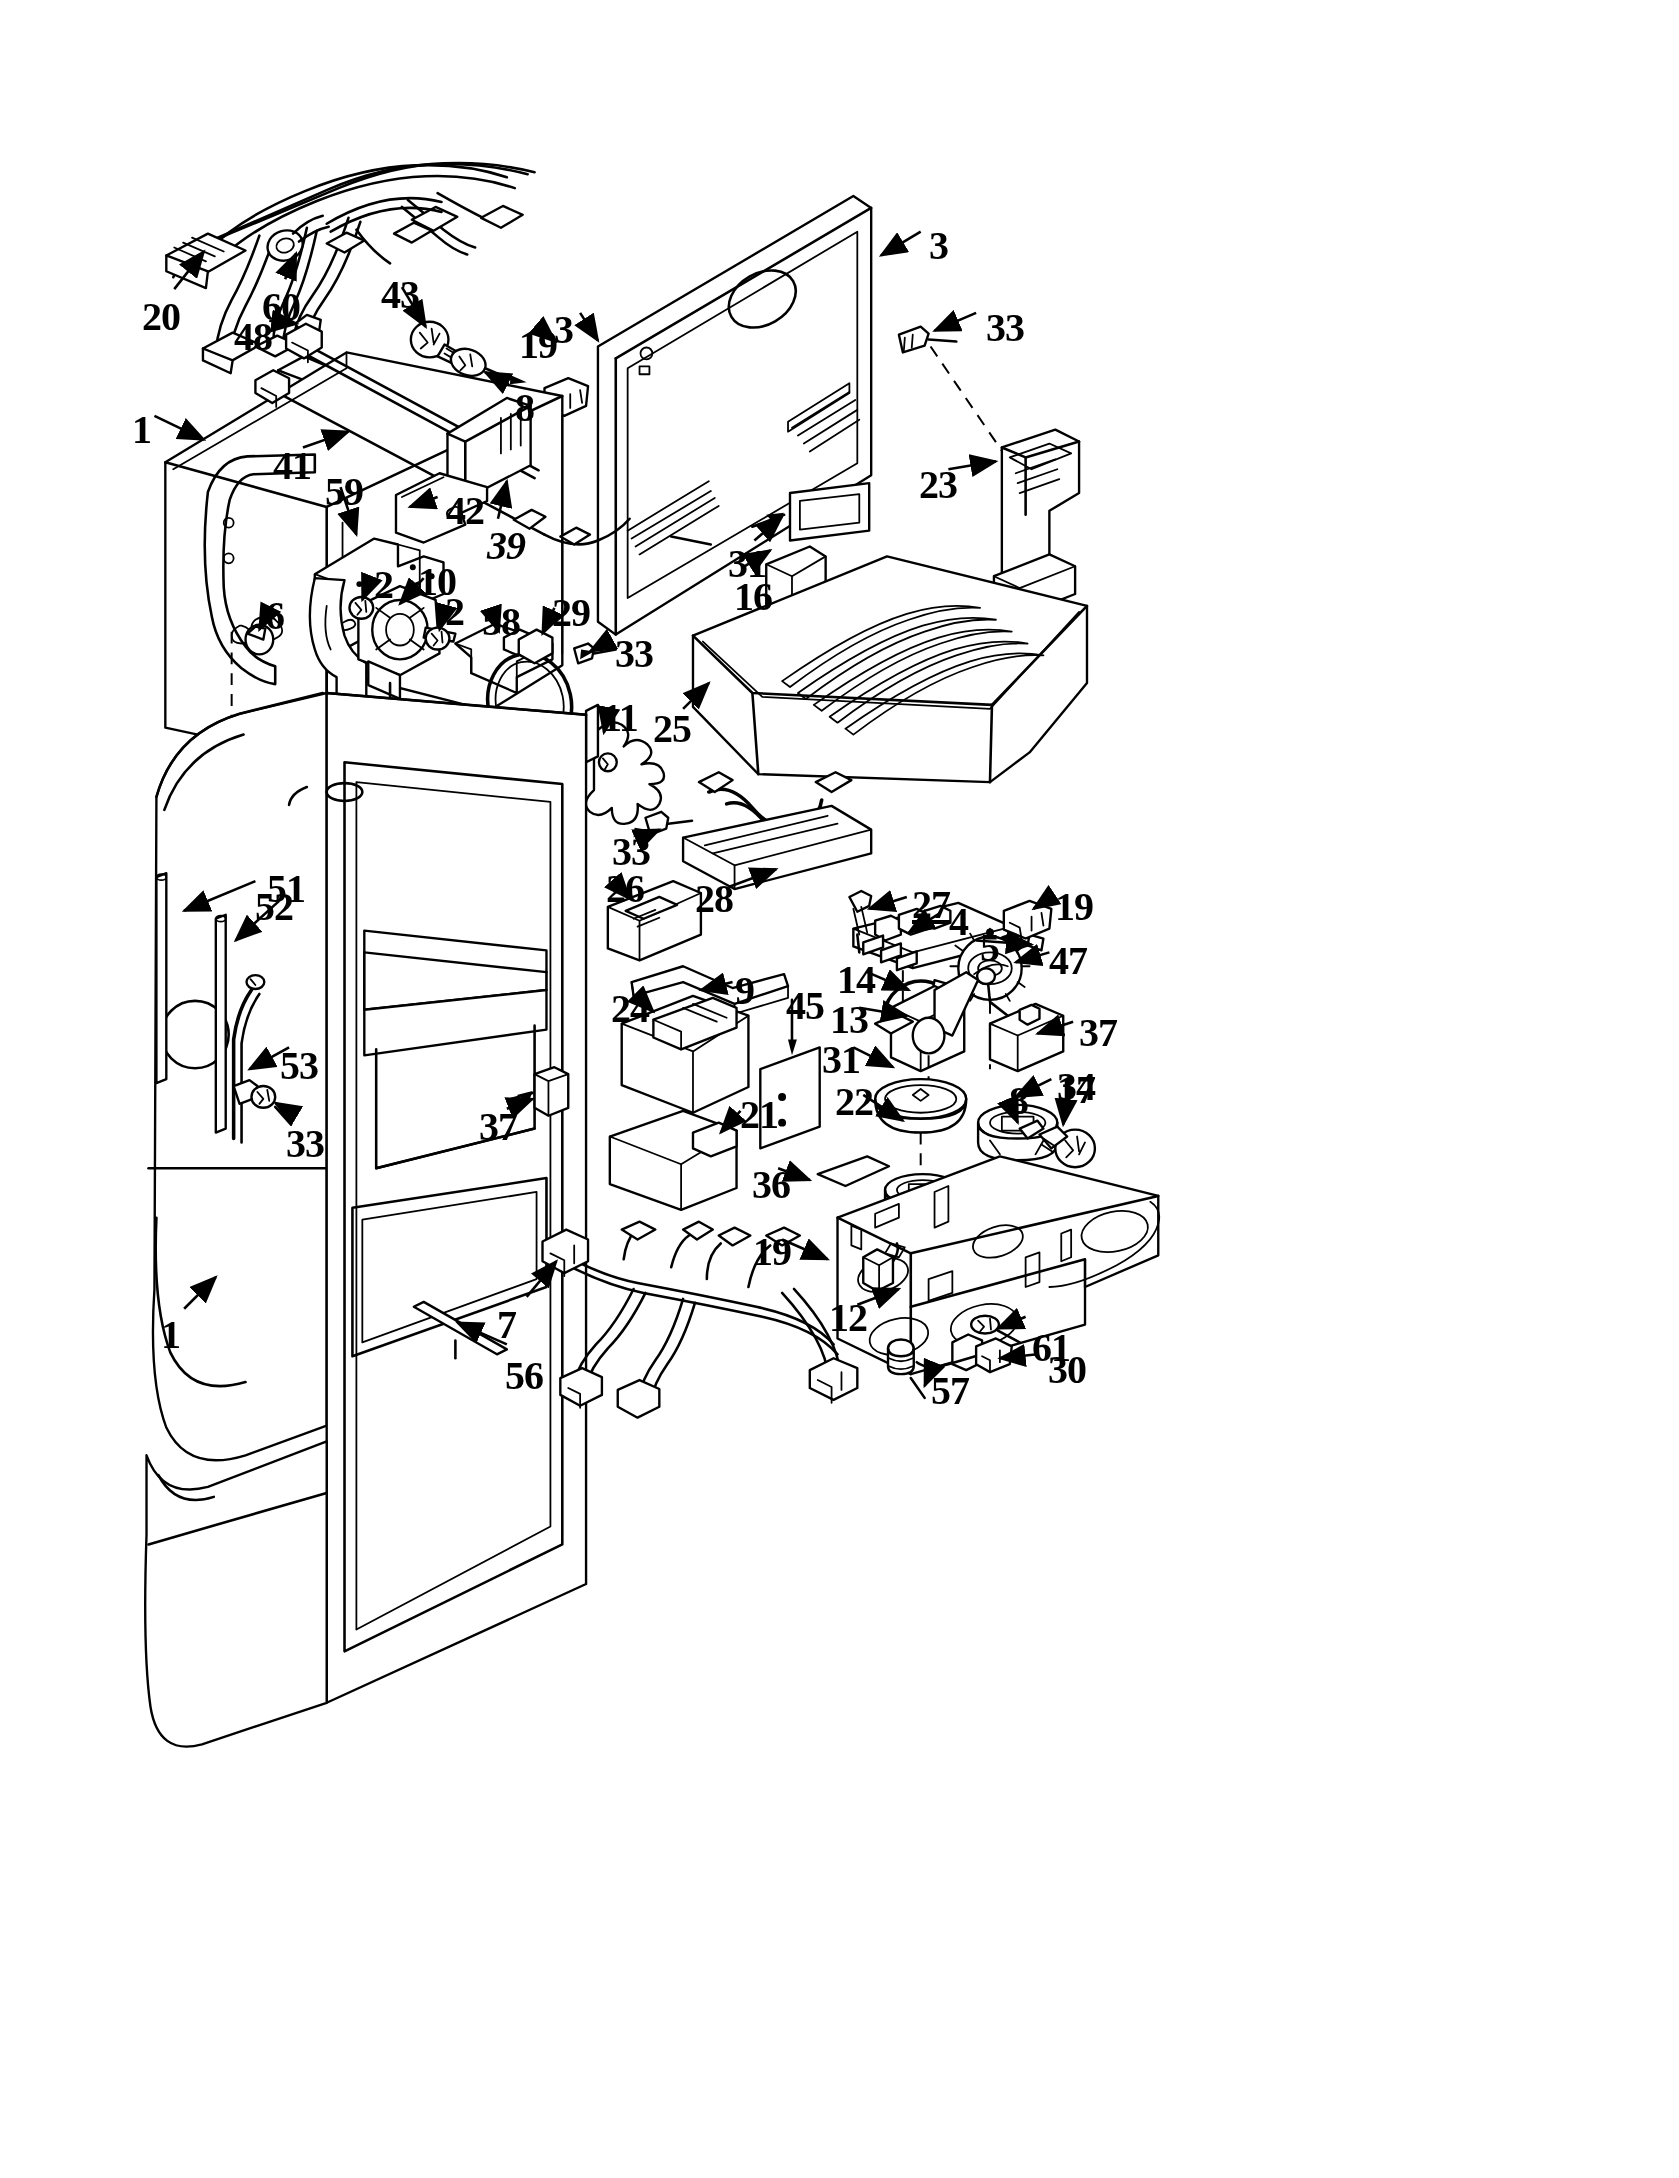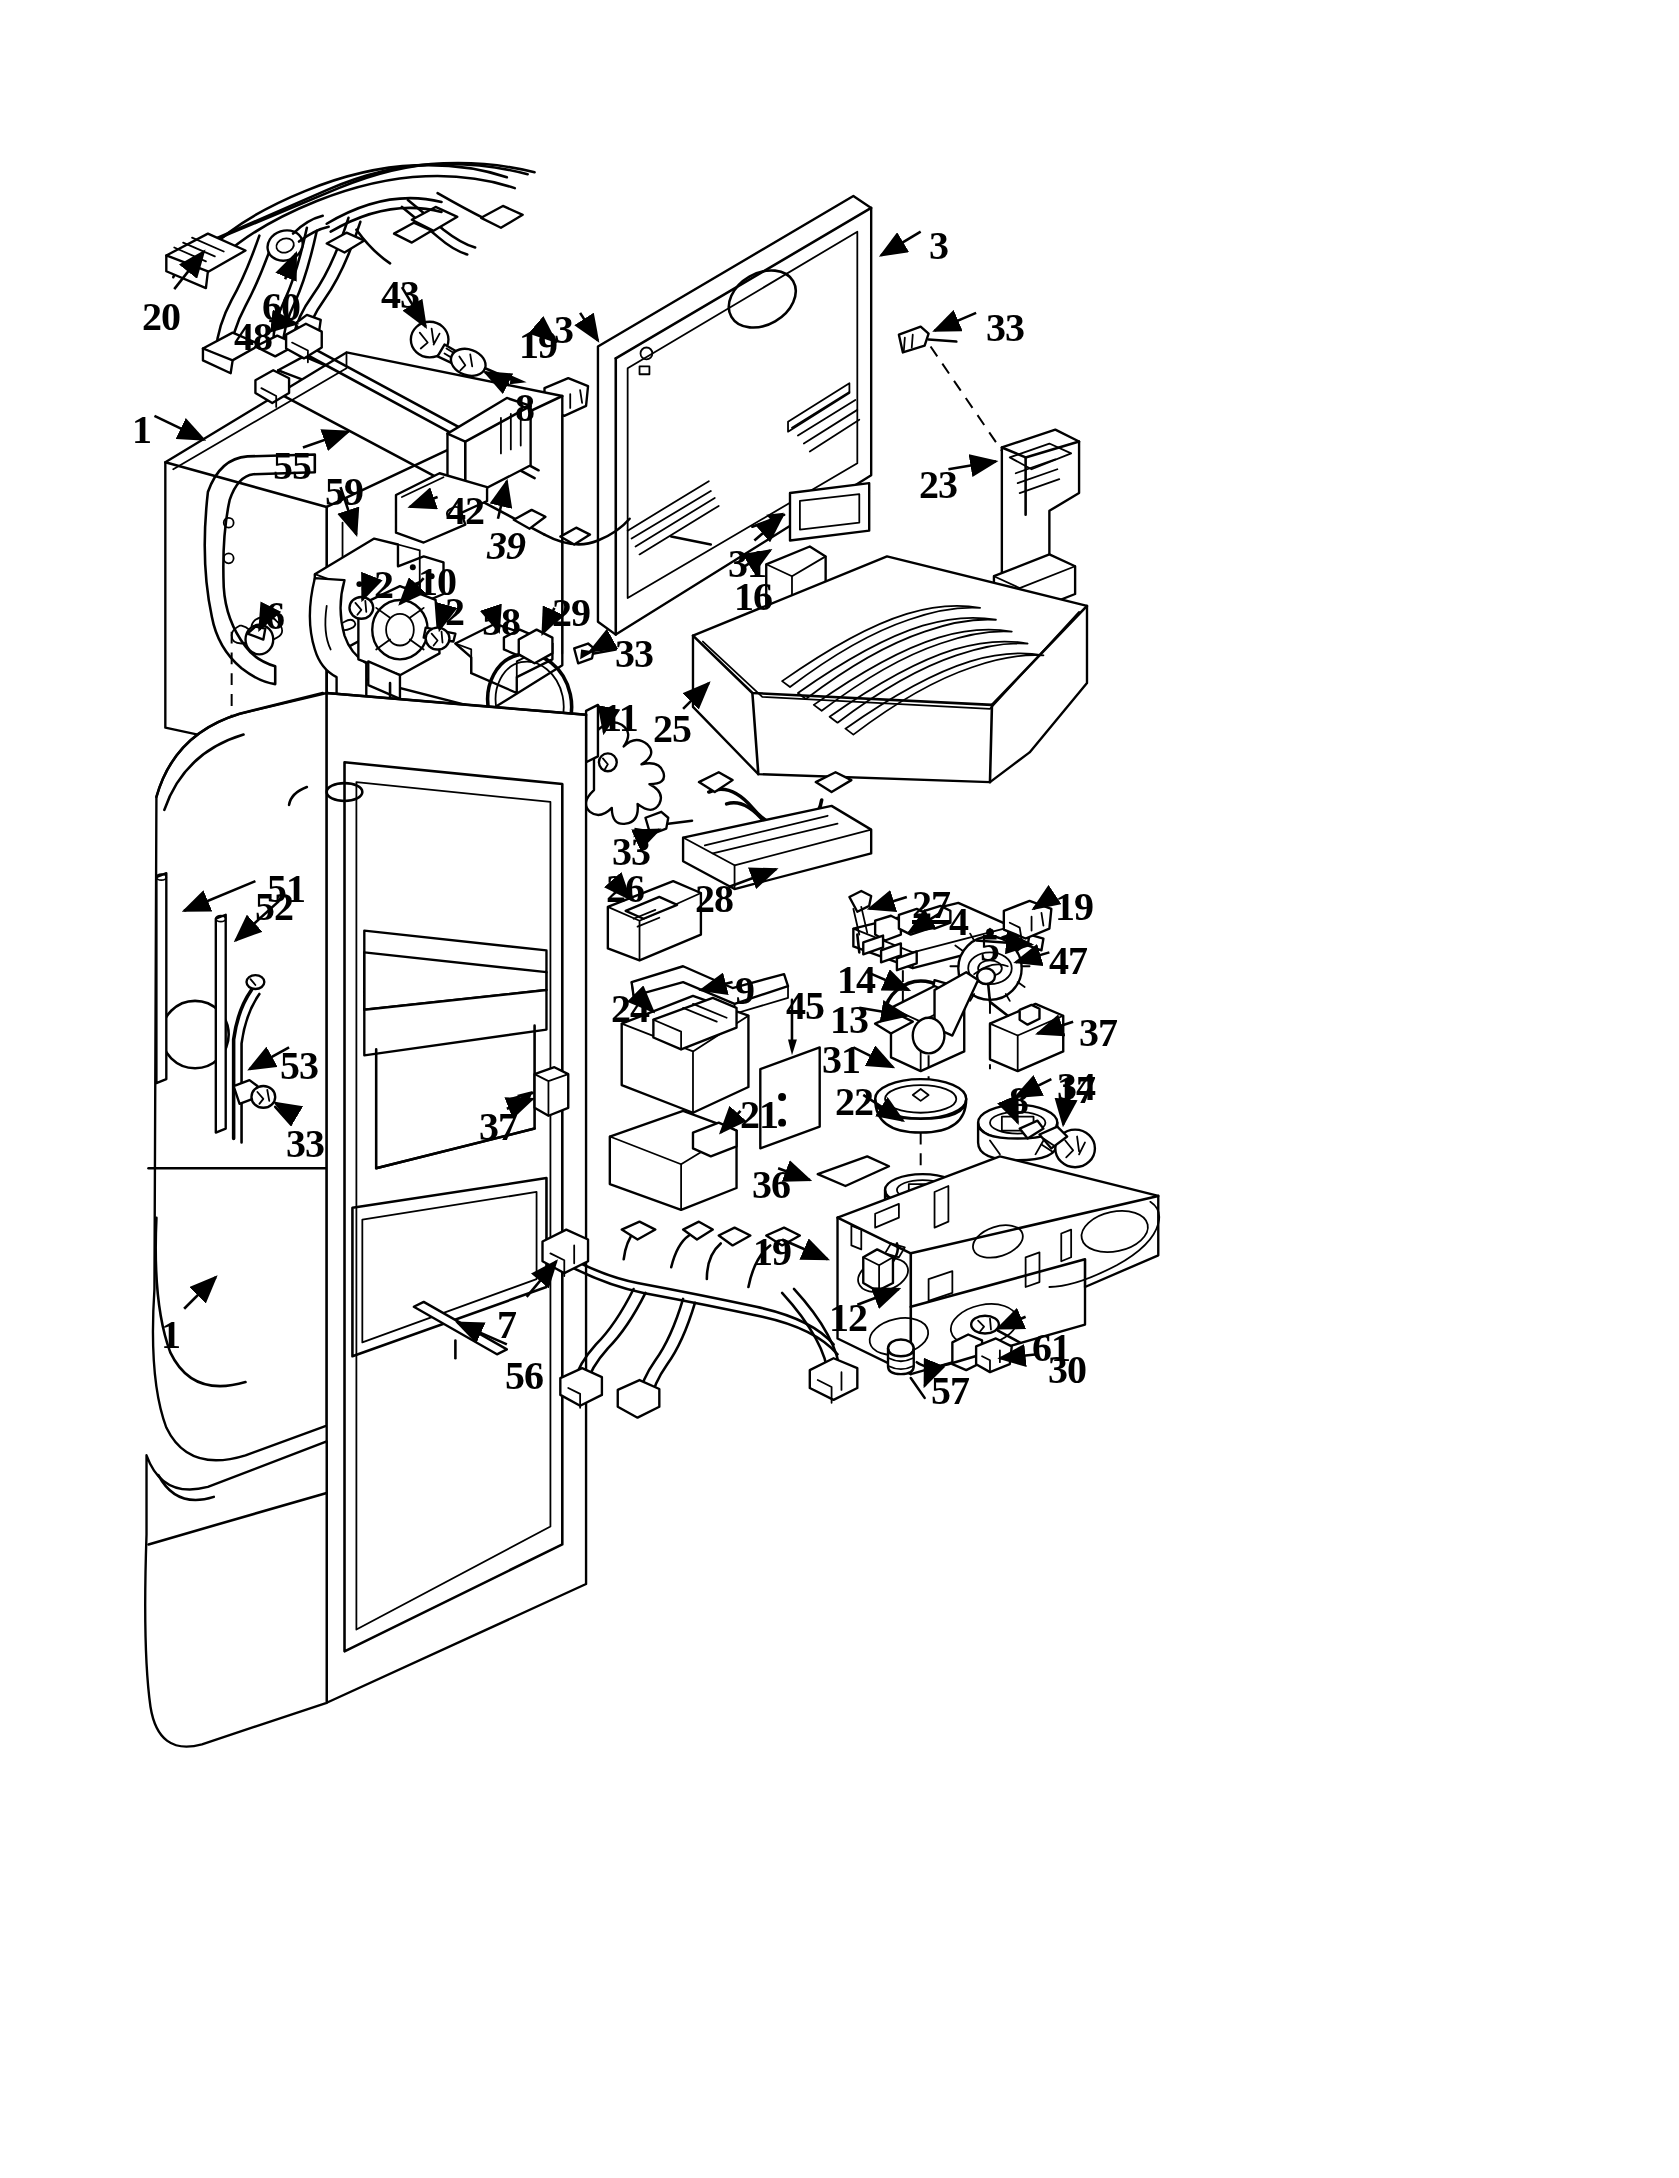--- a/index.html
+++ b/index.html
@@ -663,21 +663,21 @@
       <div class="callout" style="left: 142px; top: 297px;">20</div>
       <div class="callout" style="left: 262px; top: 287px;">60</div>
       <div class="callout" style="left: 234px; top: 317px;">48</div>
       <div class="callout" style="left: 381px; top: 275px;">43</div>
       <div class="callout" style="left: 519px; top: 325px;">19</div>
       <div class="callout" style="left: 515px; top: 388px;">8</div>
       <div class="callout" style="left: 554px; top: 310px;">3</div>
       <div class="callout" style="left: 929px; top: 226px;">3</div>
       <div class="callout" style="left: 986px; top: 308px;">33</div>
       <div class="callout" style="left: 132px; top: 410px;">1</div>
-      <div class="callout" style="left: 273px; top: 446px;">55</div>
+      <div class="callout" style="left: 273px; top: 446px;">41</div>
       <div class="callout" style="left: 325px; top: 472px;">59</div>
       <div class="callout" style="left: 446px; top: 491px;">42</div>
       <div class="callout" style="left: 487px; top: 526px; font-style: italic;">39</div>
       <div class="callout" style="left: 919px; top: 465px;">23</div>
       <div class="callout" style="left: 728px; top: 544px;">31</div>
       <div class="callout" style="left: 734px; top: 577px;">16</div>
       <div class="callout" style="left: 265px; top: 596px;">6</div>
       <div class="callout" style="left: 374px; top: 565px;">2</div>
       <div class="callout" style="left: 418px; top: 562px;">10</div>
       <div class="callout" style="left: 445px; top: 592px;">2</div>

